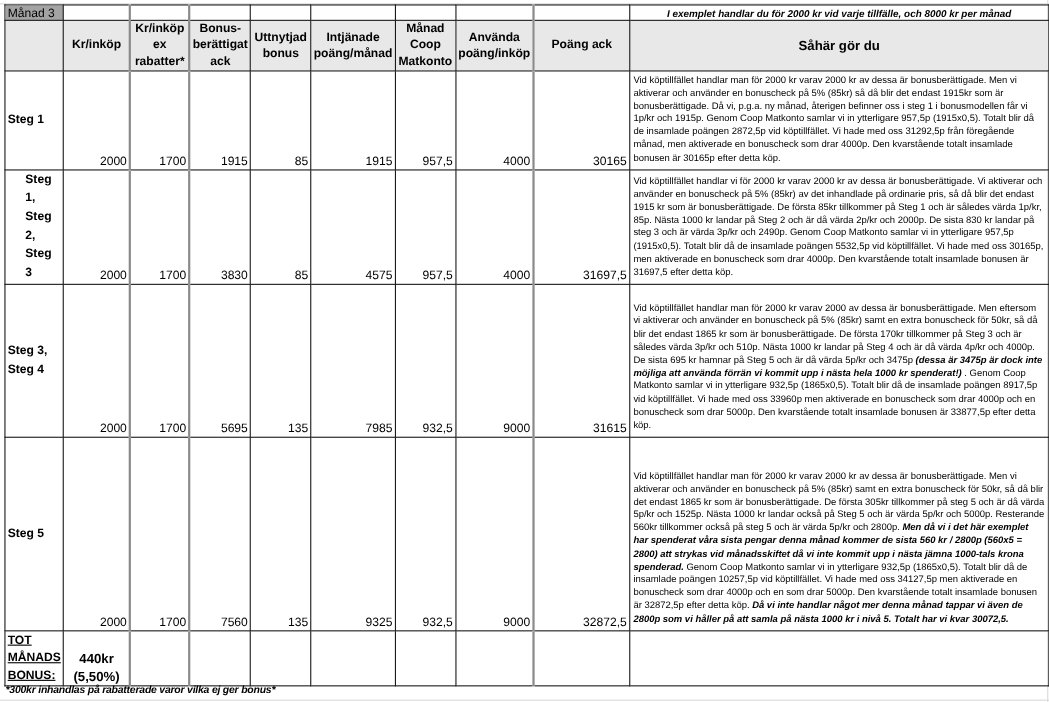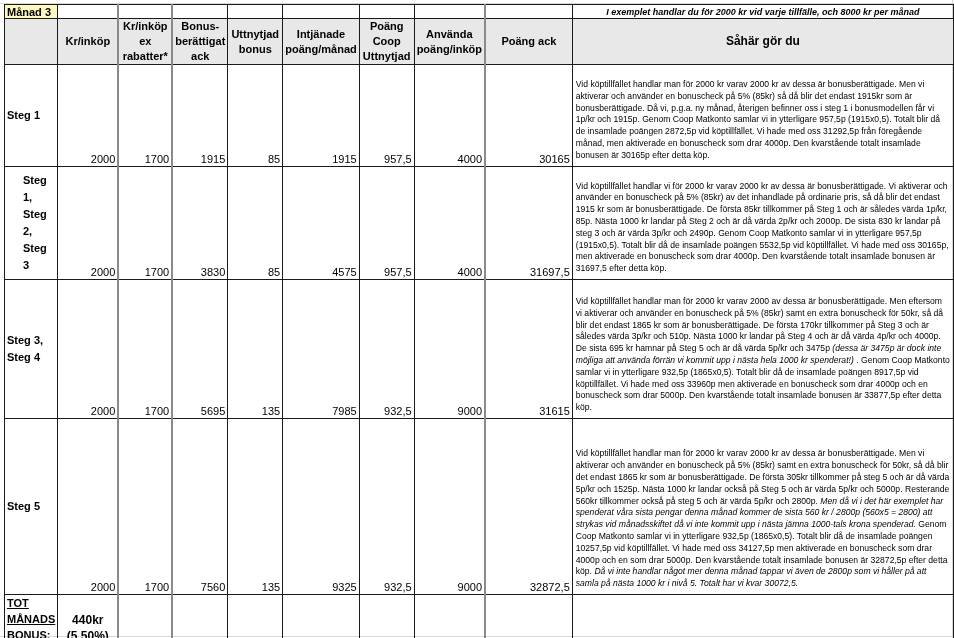--- a/index.html
+++ b/index.html
@@ -5,26 +5,26 @@
   html, body { margin: 0; padding: 0; background: #ffffff; }
   body { width: 954px; height: 638px; overflow: hidden; position: relative;
          font-family: "Liberation Sans", sans-serif; color: #000; }
   .sheet { position: absolute; left: 0; top: 0; width: 954px; height: 638px; }
   table { border-collapse: collapse; table-layout: fixed; position: absolute; left: 4px; top: 4px; }
   td { padding: 0 2px; font-size: 10.5px; overflow: hidden; vertical-align: bottom; }
   .grid td { border: 1px solid #1a1a1a; }
   .thick-l { border-left: 2px solid #8a8a8a !important; }
   .hdr td { background: #e8e8e8; font-weight: bold; text-align: center; vertical-align: middle; font-size: 11px; line-height: 15px; }
   .hdr td.blank { background: #e8e8e8; }
-  .month { font-weight: bold; font-size: 11px; background: #fef9c3; }
+  .month { font-weight: normal; font-size: 11px; background: #a3a3a3; }
   .example { font-weight: bold; font-style: italic; font-size: 9px; text-align: center; vertical-align: middle; }
   .label { font-weight: bold; font-size: 11px; vertical-align: middle; line-height: 17px; }
   .num { text-align: right; vertical-align: bottom; font-size: 11px; padding-bottom: 1px; }
-  .desc { font-size: 8.6px; line-height: 11.8px; vertical-align: bottom; padding: 14px 3px 4px 3px; text-align: left; }
-  .desc b { font-weight: normal; font-style: italic; }
+  .desc { font-size: 8.6px; line-height: 11.8px; vertical-align: bottom; padding: 2px 3px 4px 3px; text-align: left; }
+  .desc b { font-weight: bold; font-style: italic; }
   .tot-label { font-weight: bold; font-size: 11px; line-height: 16px; vertical-align: middle; }
   .tot-val { font-weight: bold; font-size: 12px; text-align: right; line-height: 16px; vertical-align: bottom; }
   .footnote { position: absolute; left: 5px; top: 622px; font-size: 9.5px; font-style: italic; font-weight: bold; letter-spacing: -0.2px; }
   .gridlines { position: absolute; left: 0; top: 0; width: 954px; height: 638px; pointer-events: none; }
   .gl { position: absolute; background: #d9d9d9; }
 </style>
 </head>
 <body>
 
 <div class="sheet">
@@ -63,21 +63,21 @@
       <td class="example">I exemplet handlar du för 2000 kr vid varje tillfälle, och 8000 kr per månad</td>
     </tr>
 
     <tr class="hdr" style="height:46px">
       <td class="blank"></td>
       <td>Kr/inköp</td>
       <td class="thick-l">Kr/inköp ex rabatter*</td>
       <td class="thick-l">Bonus-berättigat ack</td>
       <td>Uttnytjad bonus</td>
       <td>Intjänade poäng/månad</td>
-      <td>Poäng Coop Uttnytjad</td>
+      <td>Månad Coop Matkonto</td>
       <td>Använda poäng/inköp</td>
       <td class="thick-l">Poäng ack</td>
       <td style="font-size:12px">Såhär gör du</td>
     </tr>
 
     <tr style="height:89px">
       <td class="label" style="white-space: pre-line;">Steg 1</td>
       <td class="num">2000</td>
       <td class="num thick-l">1700</td>
       <td class="num thick-l">1915</td>
@@ -142,13 +142,14 @@
       <td></td>
       <td></td>
       <td></td>
       <td></td>
       <td class="thick-l"></td>
       <td></td>
     </tr>
   </tbody>
     </table>
 
+  <div class="footnote">*300kr inhandlas på rabatterade varor vilka ej ger bonus*</div>
 </div>
 
 </body></html>

